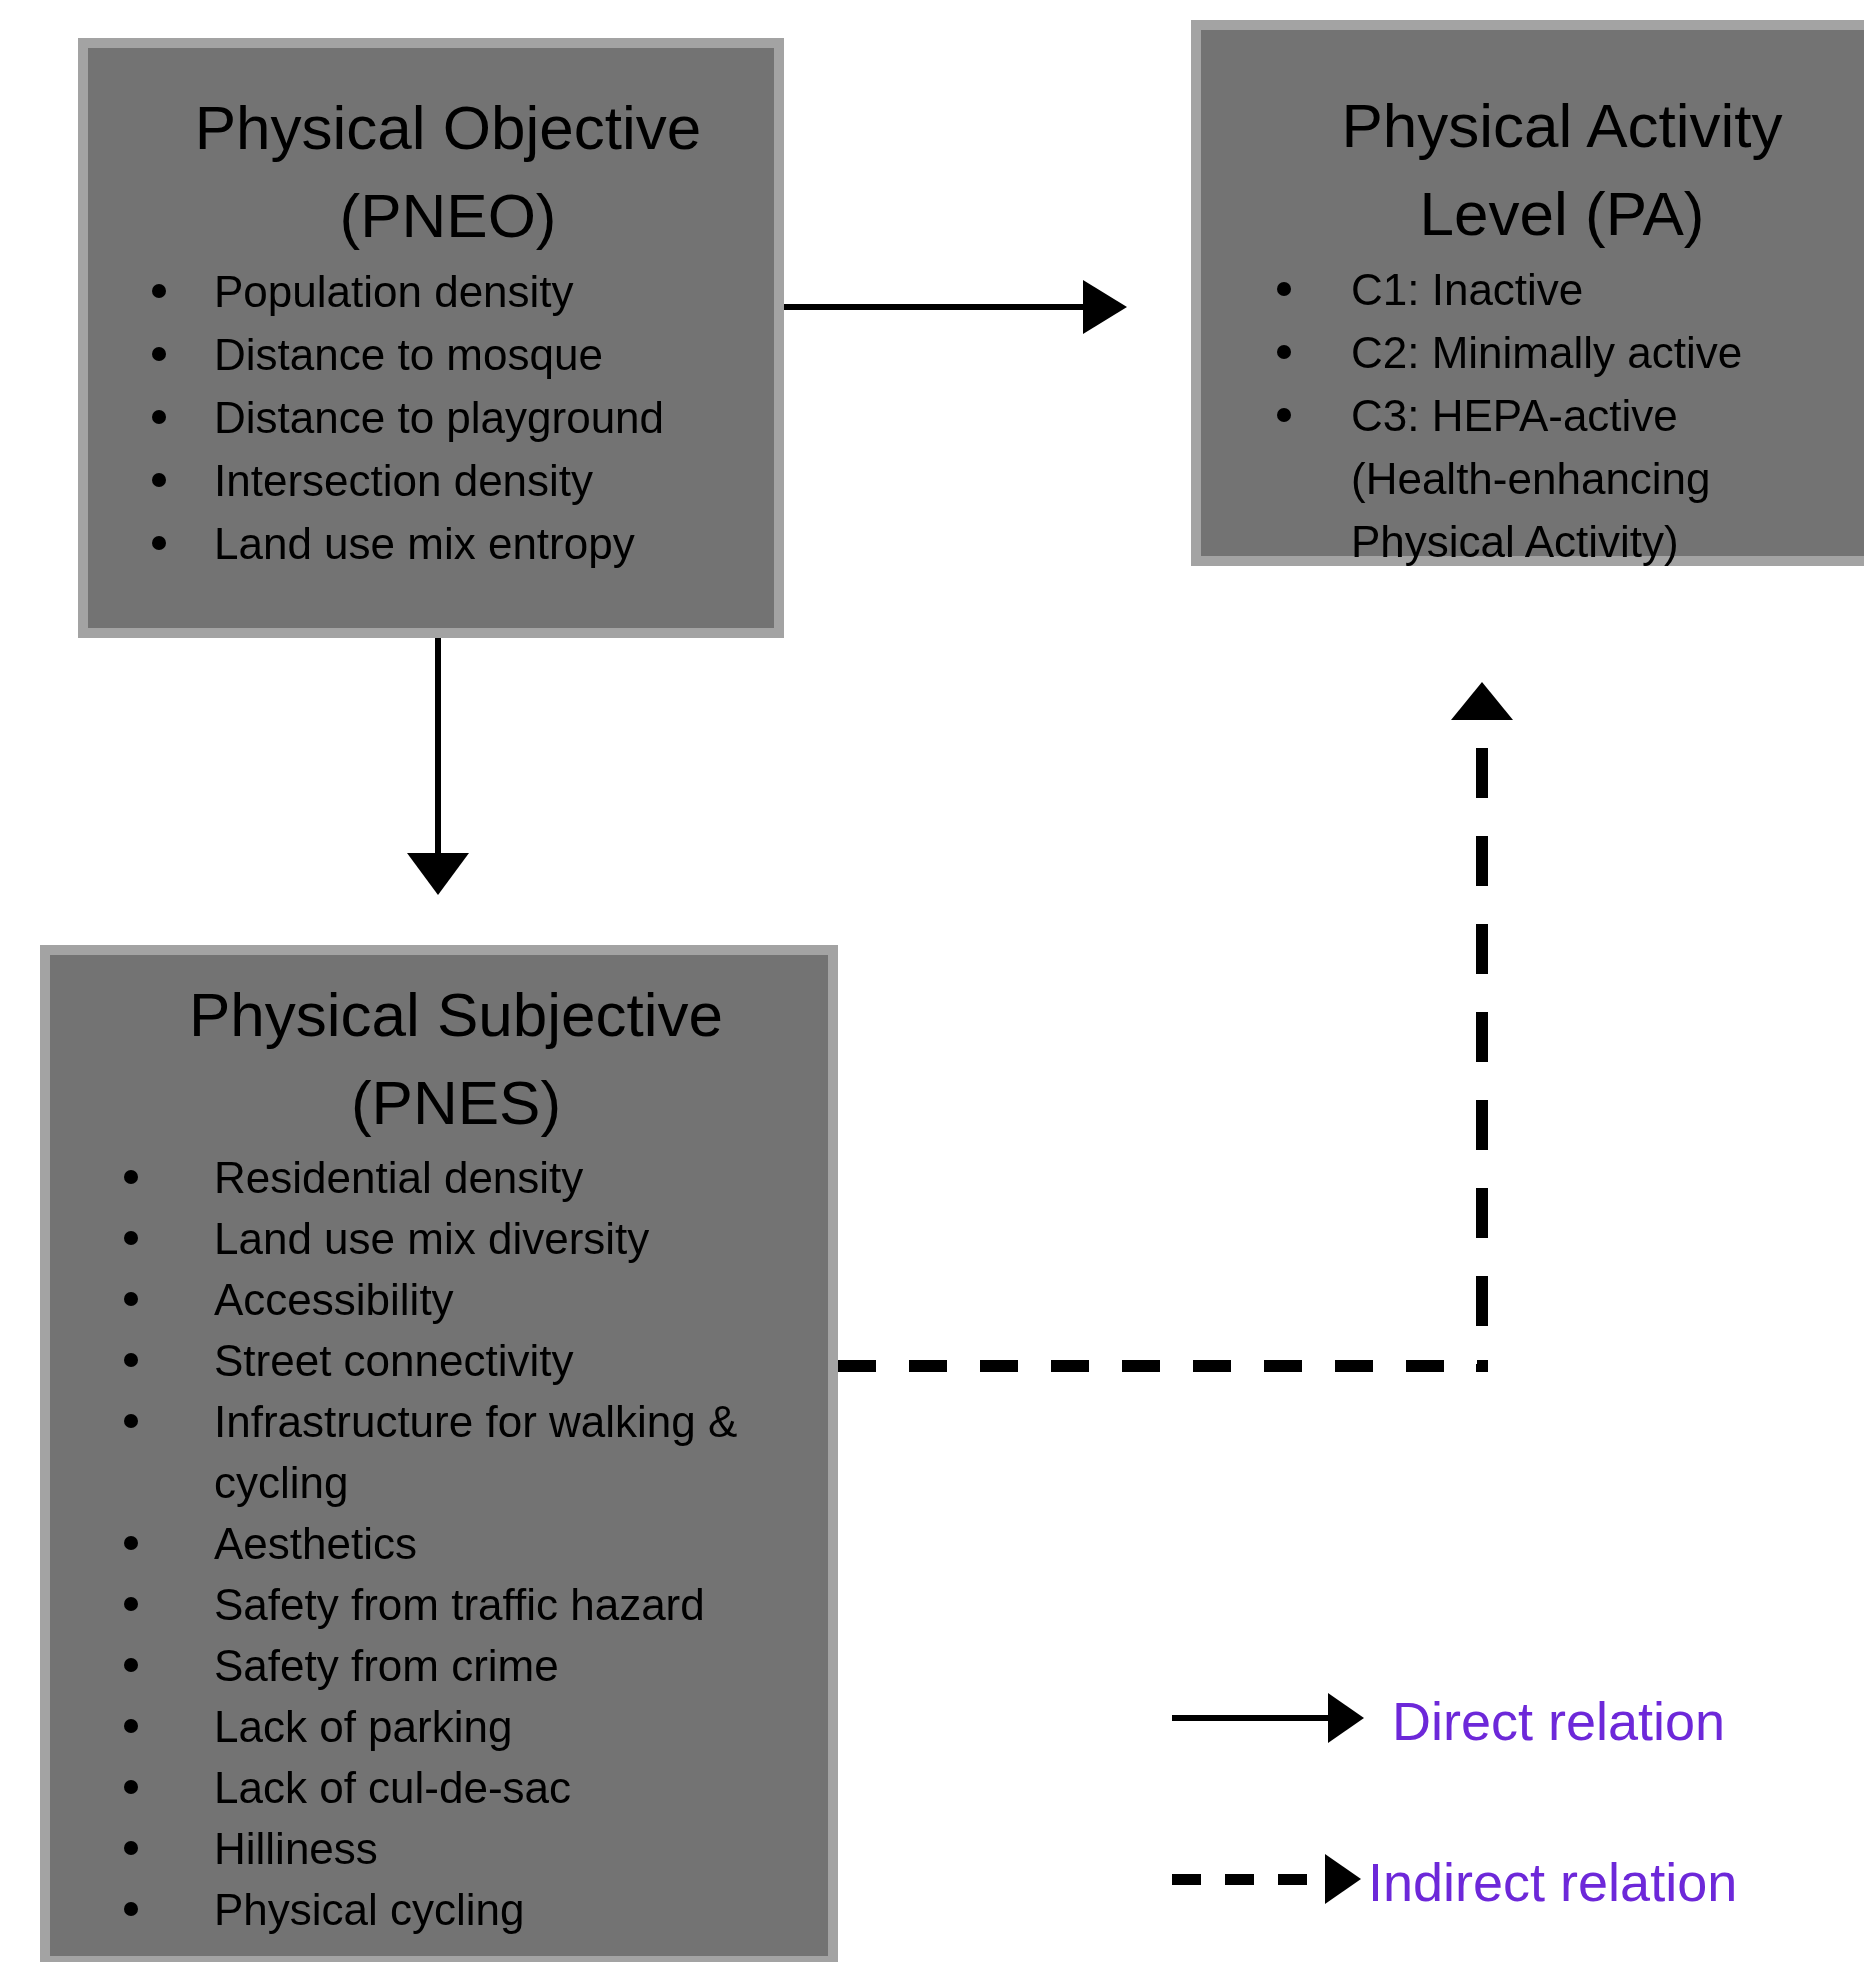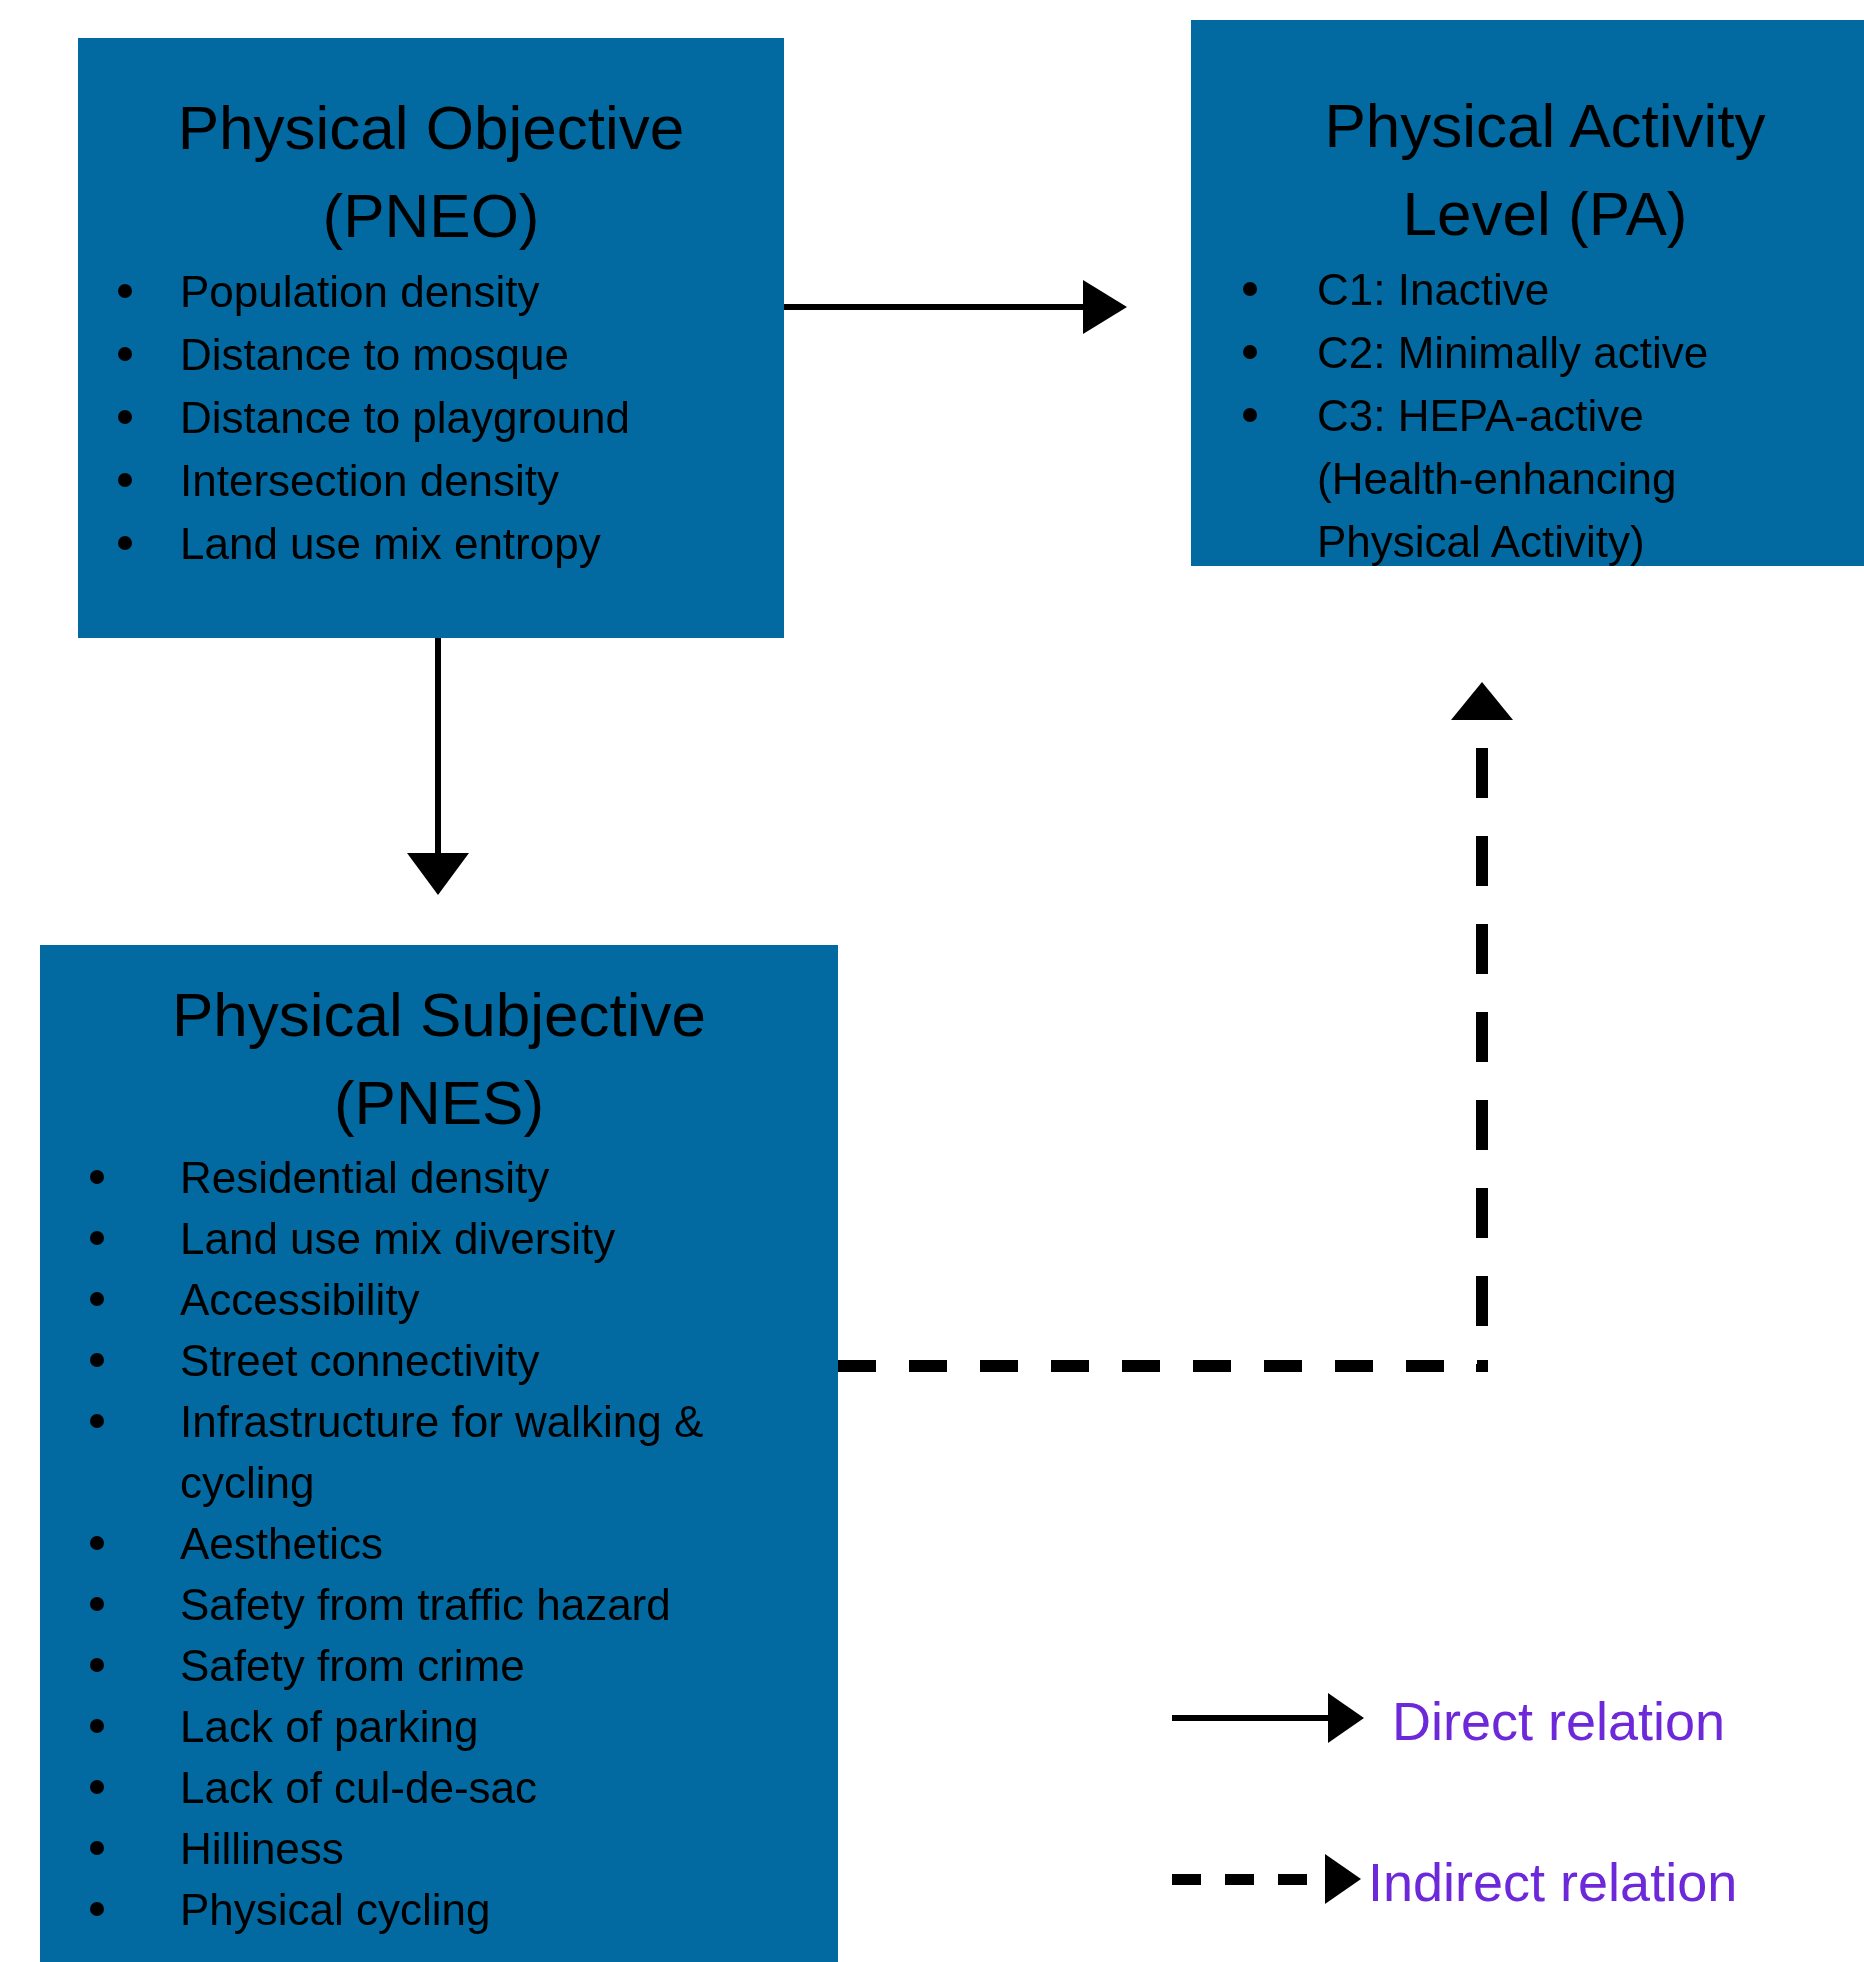--- a/index.html
+++ b/index.html
@@ -7,23 +7,24 @@
     position: relative;
     width: 1864px;
     height: 1962px;
     background: #ffffff;
     font-family: "Liberation Sans", sans-serif;
     color: #000000;
     overflow: hidden;
   }
   .box {
     position: absolute;
-    border: 10px solid #0369a1;
-    background: #0369a1;
+    border: 10px solid #a3a3a3;
+    background: #737373;
     box-sizing: border-box;
+    padding-left: 34px;
   }
   .box-pneo { left: 78px;   top: 38px;  width: 706px; height: 600px; }
   .box-pa   { left: 1191px; top: 20px;  width: 708px; height: 546px; }
   .box-pnes { left: 40px;   top: 945px; width: 798px; height: 1021px; }
 
   .box-title { text-align: center; font-size: 62px; line-height: 88px; color: #000; }
   .box-pneo .title-wrap { margin-top: 36px; }
   .box-pa   .title-wrap { margin-top: 52px; }
   .box-pnes .title-wrap { margin-top: 16px; }
 

